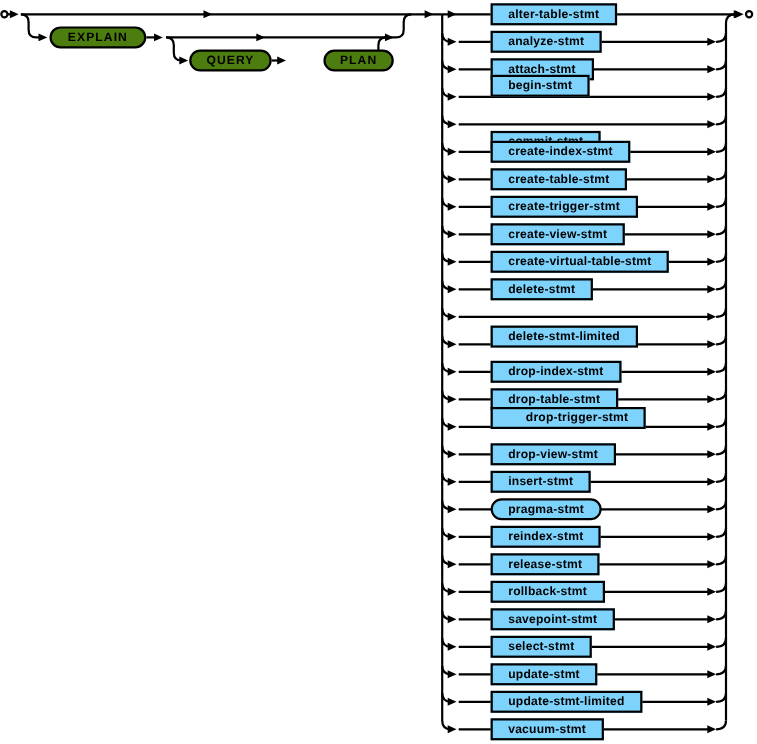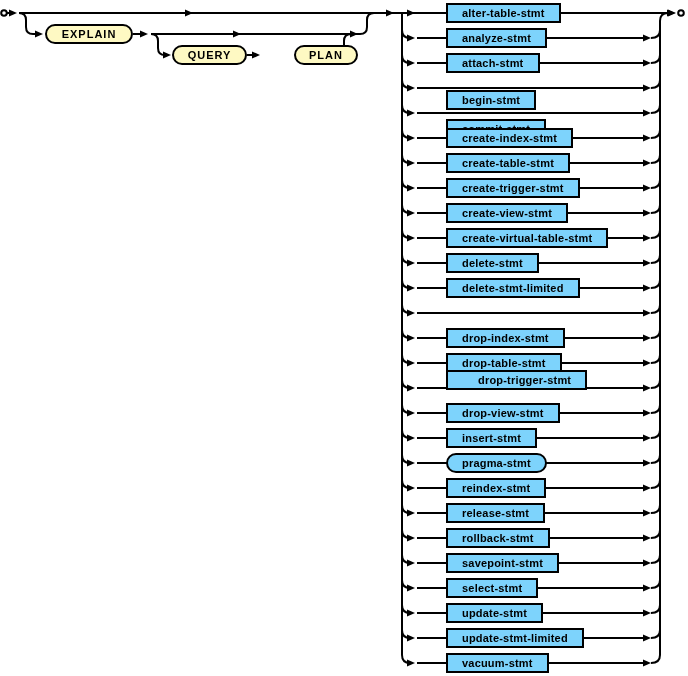--- a/index.html
+++ b/index.html
@@ -13,21 +13,21 @@
   .ah{fill:#000;stroke:none;}
   .term{fill:#fff;stroke:#000;stroke-width:2;}
   .stmt{
     position:absolute;left:417px;height:20px;box-sizing:border-box;
     border:2px solid #000;background:#7dd3fc;padding:0 14px;
     font-weight:bold;font-size:11px;line-height:16px;letter-spacing:.2px;
     white-space:nowrap;text-align:center;cursor:pointer;margin-left:29px;
   }
   .kw{
     position:absolute;height:20px;box-sizing:border-box;
-    border:2px solid #000;border-radius:10px;background:#fef9c3;
+    border:2px solid #000;border-radius:10px;background:#4d7c0f;
     font-weight:bold;font-size:11px;letter-spacing:1px;
     display:flex;align-items:center;justify-content:center;white-space:nowrap;
   }
 </style>
 </head>
 <body>
 
 <div id="diagram">
   <svg id="wires" width="688" height="676">
       <circle cx="4" cy="13" r="2.8" class="term"></circle>
@@ -187,29 +187,29 @@
       <path d="M676 13 L668 9.4 L668 16.6 Z" class="ah"></path>
       <circle cx="681" cy="13" r="2.8" class="term"></circle>
     </svg>
 
 <div class="kw" style="left: 45px; top: 24px; width: 88px;">EXPLAIN</div>
     <div class="kw" style="left: 172px; top: 45px; width: 75px;">QUERY</div>
     <div class="kw" style="left: 263px; top: 45px; width: 64px; margin-left: 31px;">PLAN</div>
     <div class="stmt" style="top: 3px;">alter-table-stmt</div>
     <div class="stmt" style="top: 28px;">analyze-stmt</div>
     <div class="stmt" style="top: 53px;">attach-stmt</div>
-    <div class="stmt" style="top: 90px;">begin-stmt</div>
+    <div class="stmt" style="top: 68px;">begin-stmt</div>
     <div class="stmt" style="top: 119px; text-align: right;">commit-stmt</div>
     <div class="stmt" style="top: 153px;">create-table-stmt</div>
     <div class="stmt" style="top: 128px;">create-index-stmt</div>
     <div class="stmt" style="top: 178px;">create-trigger-stmt</div>
     <div class="stmt" style="top: 203px;">create-view-stmt</div>
     <div class="stmt" style="top: 228px;">create-virtual-table-stmt</div>
     <div class="stmt" style="top: 253px;">delete-stmt</div>
-    <div class="stmt" style="top: 278px;">delete-stmt-limited</div>
+    <div class="stmt" style="top: 296px;">delete-stmt-limited</div>
     <div class="stmt" style="top: 328px;">drop-index-stmt</div>
     <div class="stmt" style="top: 353px;">drop-table-stmt</div>
     <div class="stmt" style="top: 370px; padding-left: 30px;">drop-trigger-stmt</div>
     <div class="stmt" style="top: 403px;">drop-view-stmt</div>
     <div class="stmt" style="top: 428px;">insert-stmt</div>
     <div class="stmt" style="top: 453px; border-radius: 10px;">pragma-stmt</div>
     <div class="stmt" style="top: 478px;">reindex-stmt</div>
     <div class="stmt" style="top: 503px;">release-stmt</div>
     <div class="stmt" style="top: 528px;">rollback-stmt</div>
     <div class="stmt" style="top: 553px;">savepoint-stmt</div>

